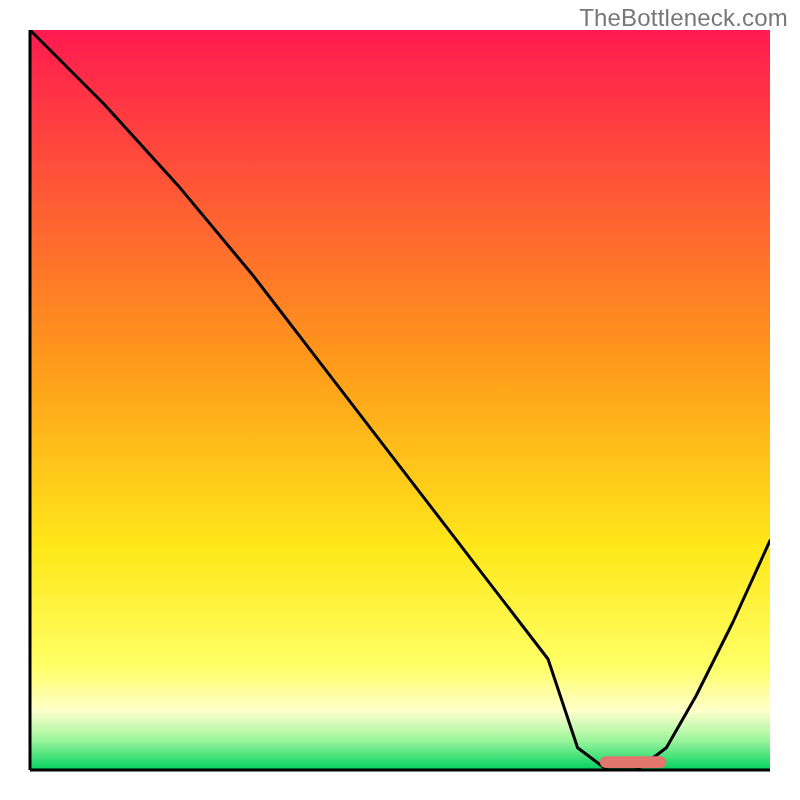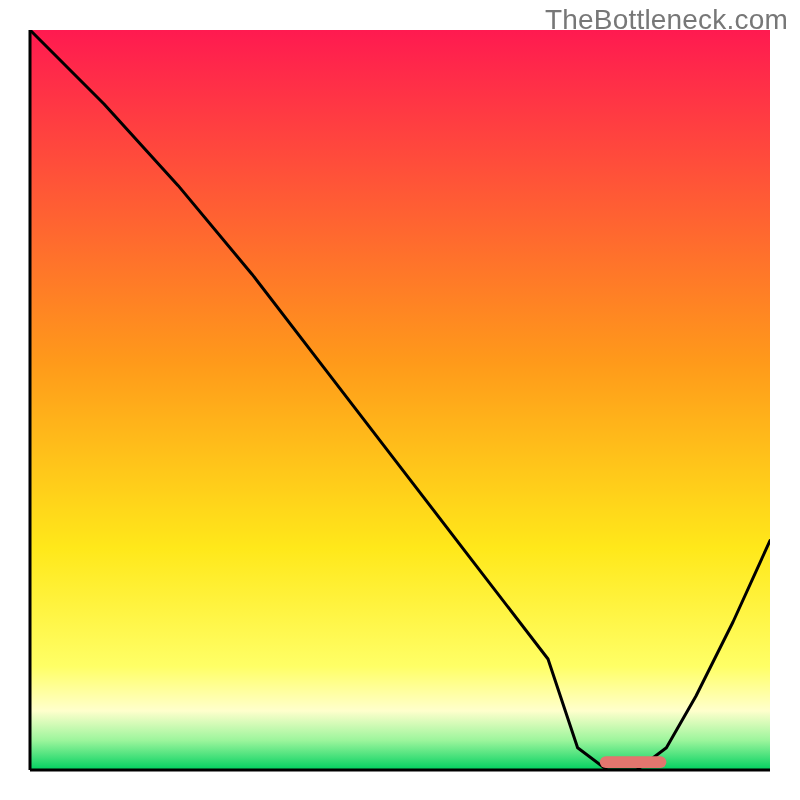--- a/index.html
+++ b/index.html
@@ -14,21 +14,21 @@
   .wrap {
     position: relative;
     width: 800px;
     height: 800px;
   }
   .watermark {
     position: absolute;
     top: 4px;
     right: 12px;
     color: #777;
-    font-size: 28px;
+    font-size: 24px;
     font-weight: 500;
     letter-spacing: 0.2px;
     z-index: 20;
   }
   svg.chart {
     position: absolute;
     left: 0;
     top: 0;
   }
 </style>

